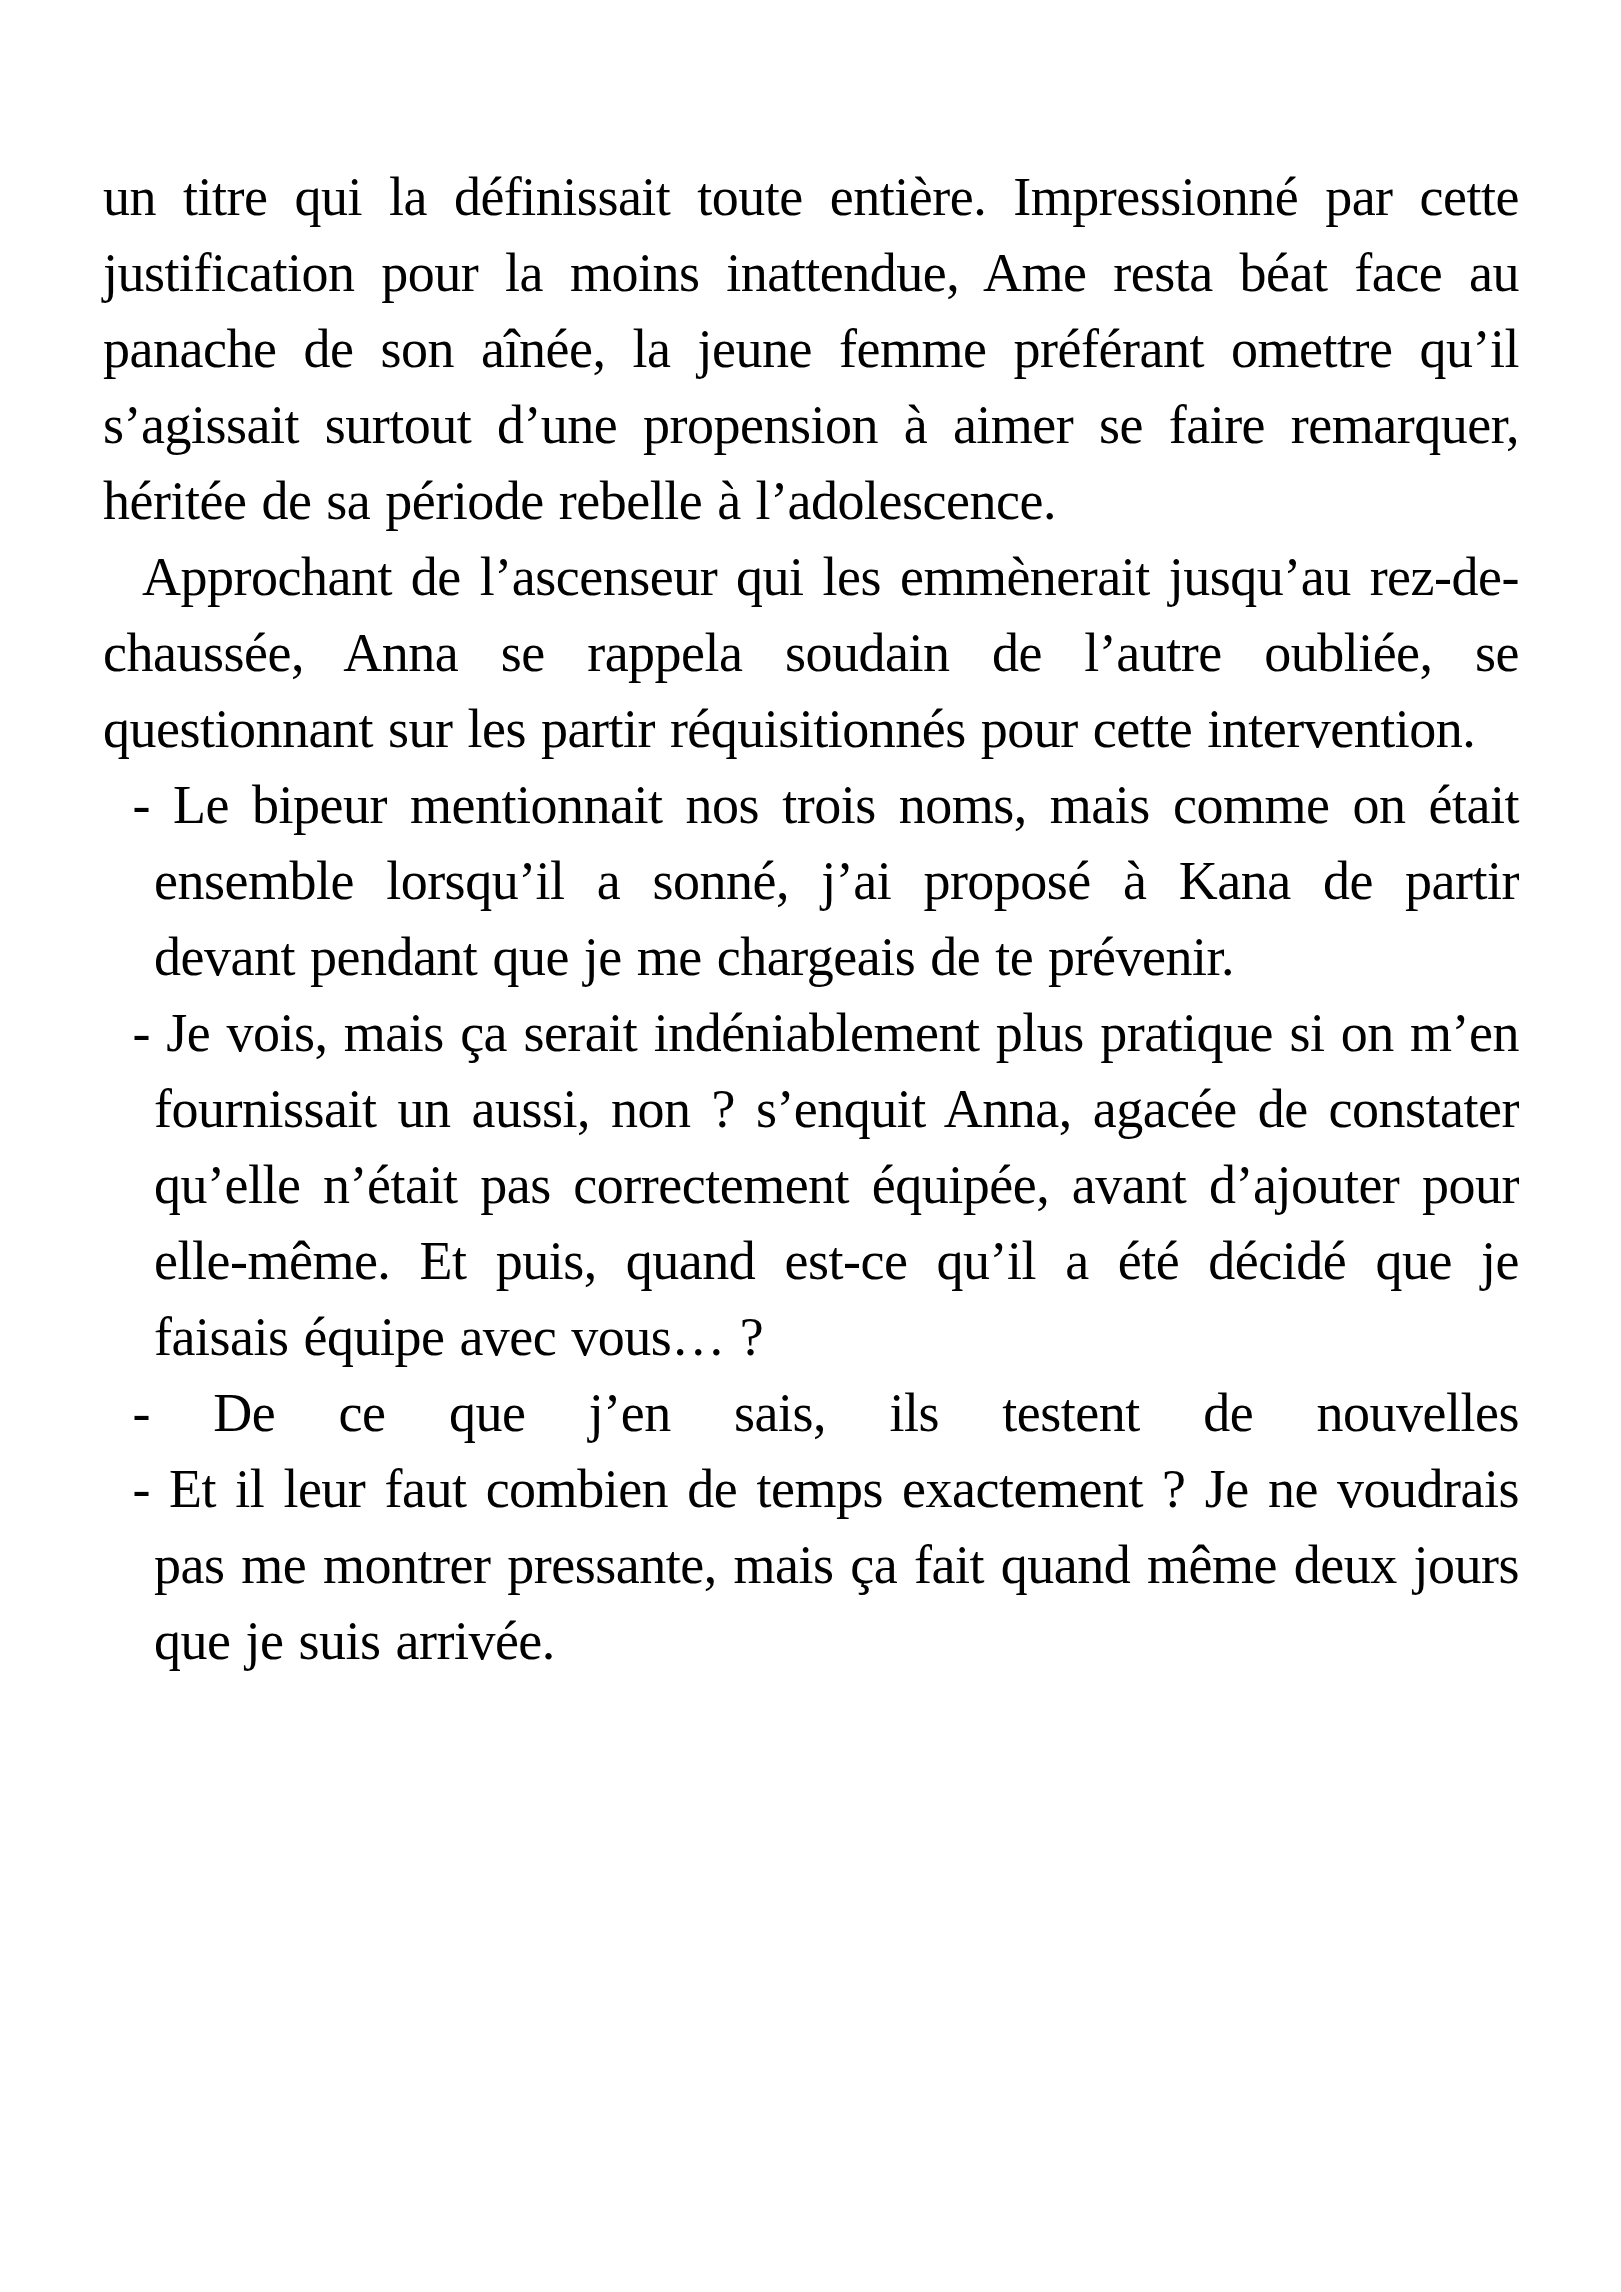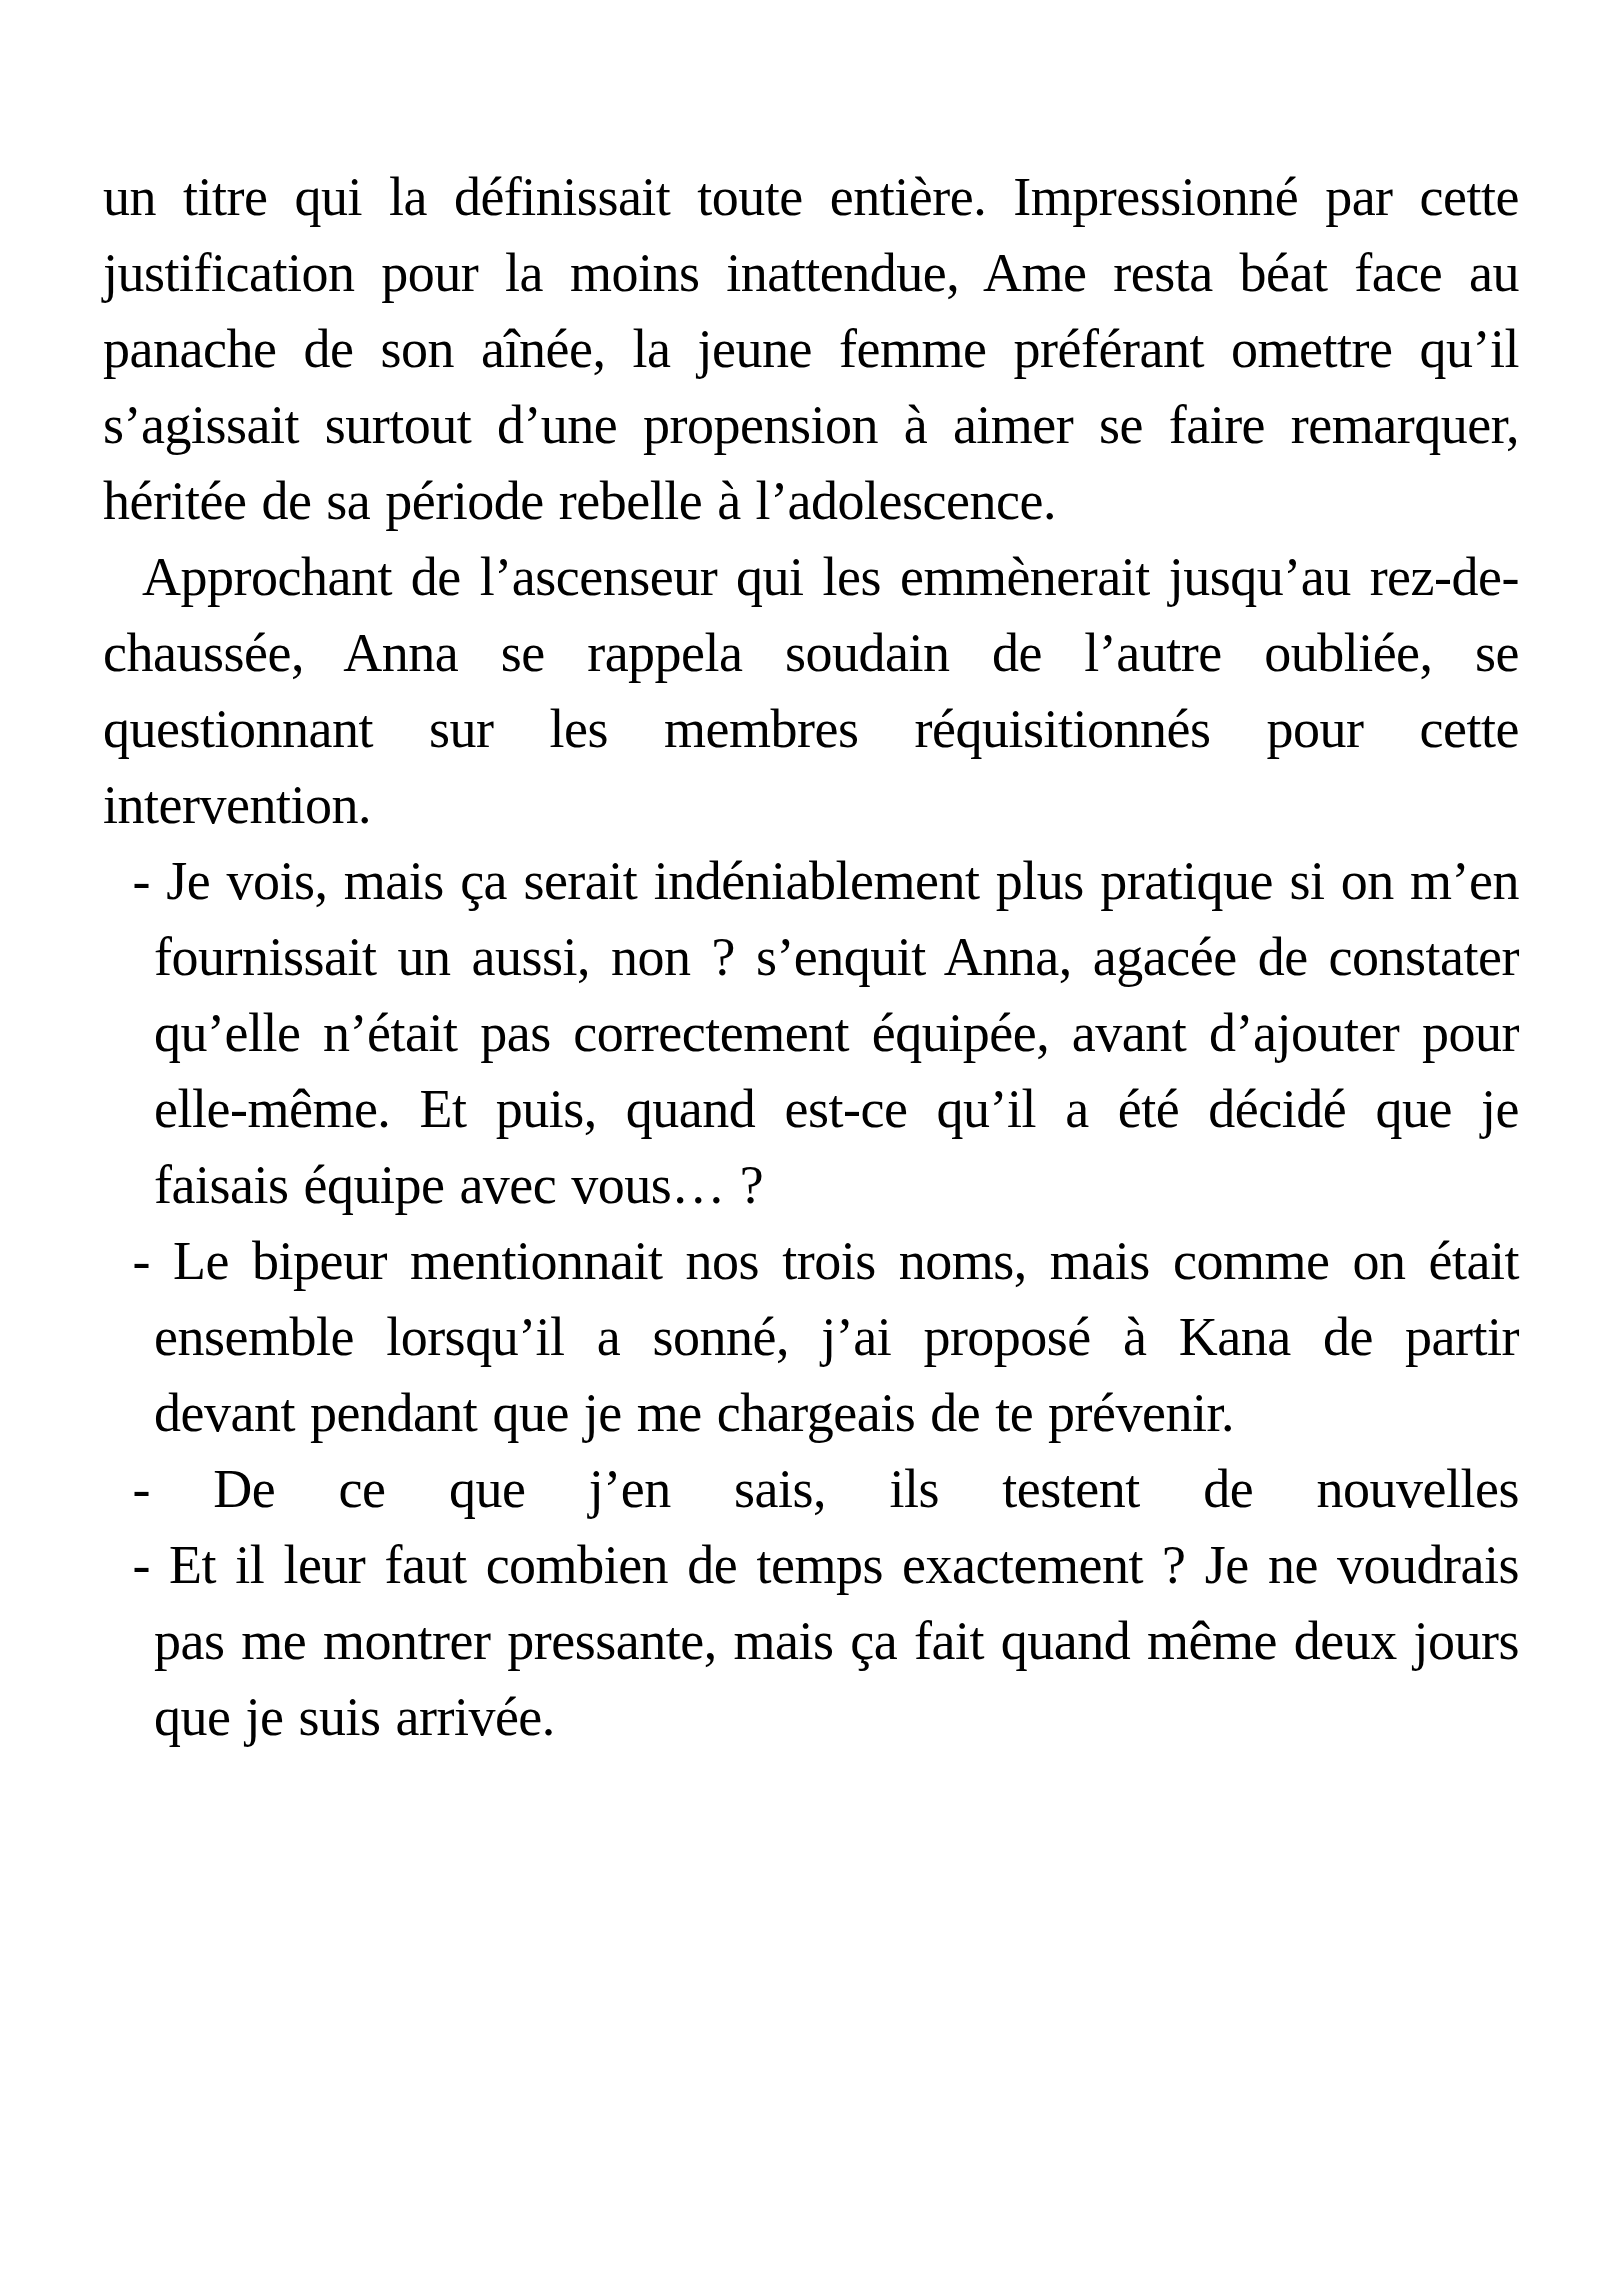--- a/index.html
+++ b/index.html
@@ -49,25 +49,25 @@
   }
 </style>
 </head>
 <body>
 
 <div class="page">
   <div class="page-text">
 
     <p class="p-continuation">un titre qui la définissait toute entière. Impressionné par cette justification pour la moins inattendue, Ame resta béat face au panache de son aînée, la jeune femme préférant omettre qu’il s’agissait surtout d’une propension à aimer se faire remarquer, héritée de sa période rebelle à l’adolescence.</p>
 
-    <p class="p-indented">Approchant de l’ascenseur qui les emmènerait jusqu’au rez-de-chaussée, Anna se rappela soudain de l’autre oubliée, se questionnant sur les membres réquisitionnés pour cette intervention.</p>
+    <p class="p-indented">Approchant de l’ascenseur qui les emmènerait jusqu’au rez-de-chaussée, Anna se rappela soudain de l’autre oubliée, se questionnant sur les partir réquisitionnés pour cette intervention.</p>
+
+    <p class="p-dialogue">- Le bipeur mentionnait nos trois noms, mais comme on était ensemble lorsqu’il a sonné, j’ai proposé à Kana de partir devant pendant que je me chargeais de te prévenir.</p>
 
     <p class="p-dialogue">- Je vois, mais ça serait indéniablement plus pratique si on m’en fournissait un aussi, non ? s’enquit Anna, agacée de constater qu’elle n’était pas correctement équipée, avant d’ajouter pour elle-même. Et puis, quand est-ce qu’il a été décidé que je faisais équipe avec vous… ?</p>
-
-    <p class="p-dialogue">- Le bipeur mentionnait nos trois noms, mais comme on était ensemble lorsqu’il a sonné, j’ai proposé à Kana de partir devant pendant que je me chargeais de te prévenir.</p>
 
 
     <p class="p-dialogue p-justify-last">- De ce que j’en sais, ils testent de nouvelles</p>
 
     <p class="p-dialogue">- Et il leur faut combien de temps exactement ? Je ne voudrais pas me montrer pressante, mais ça fait quand même deux jours que je suis arrivée.</p>
 
   </div>
 </div>
 
 

